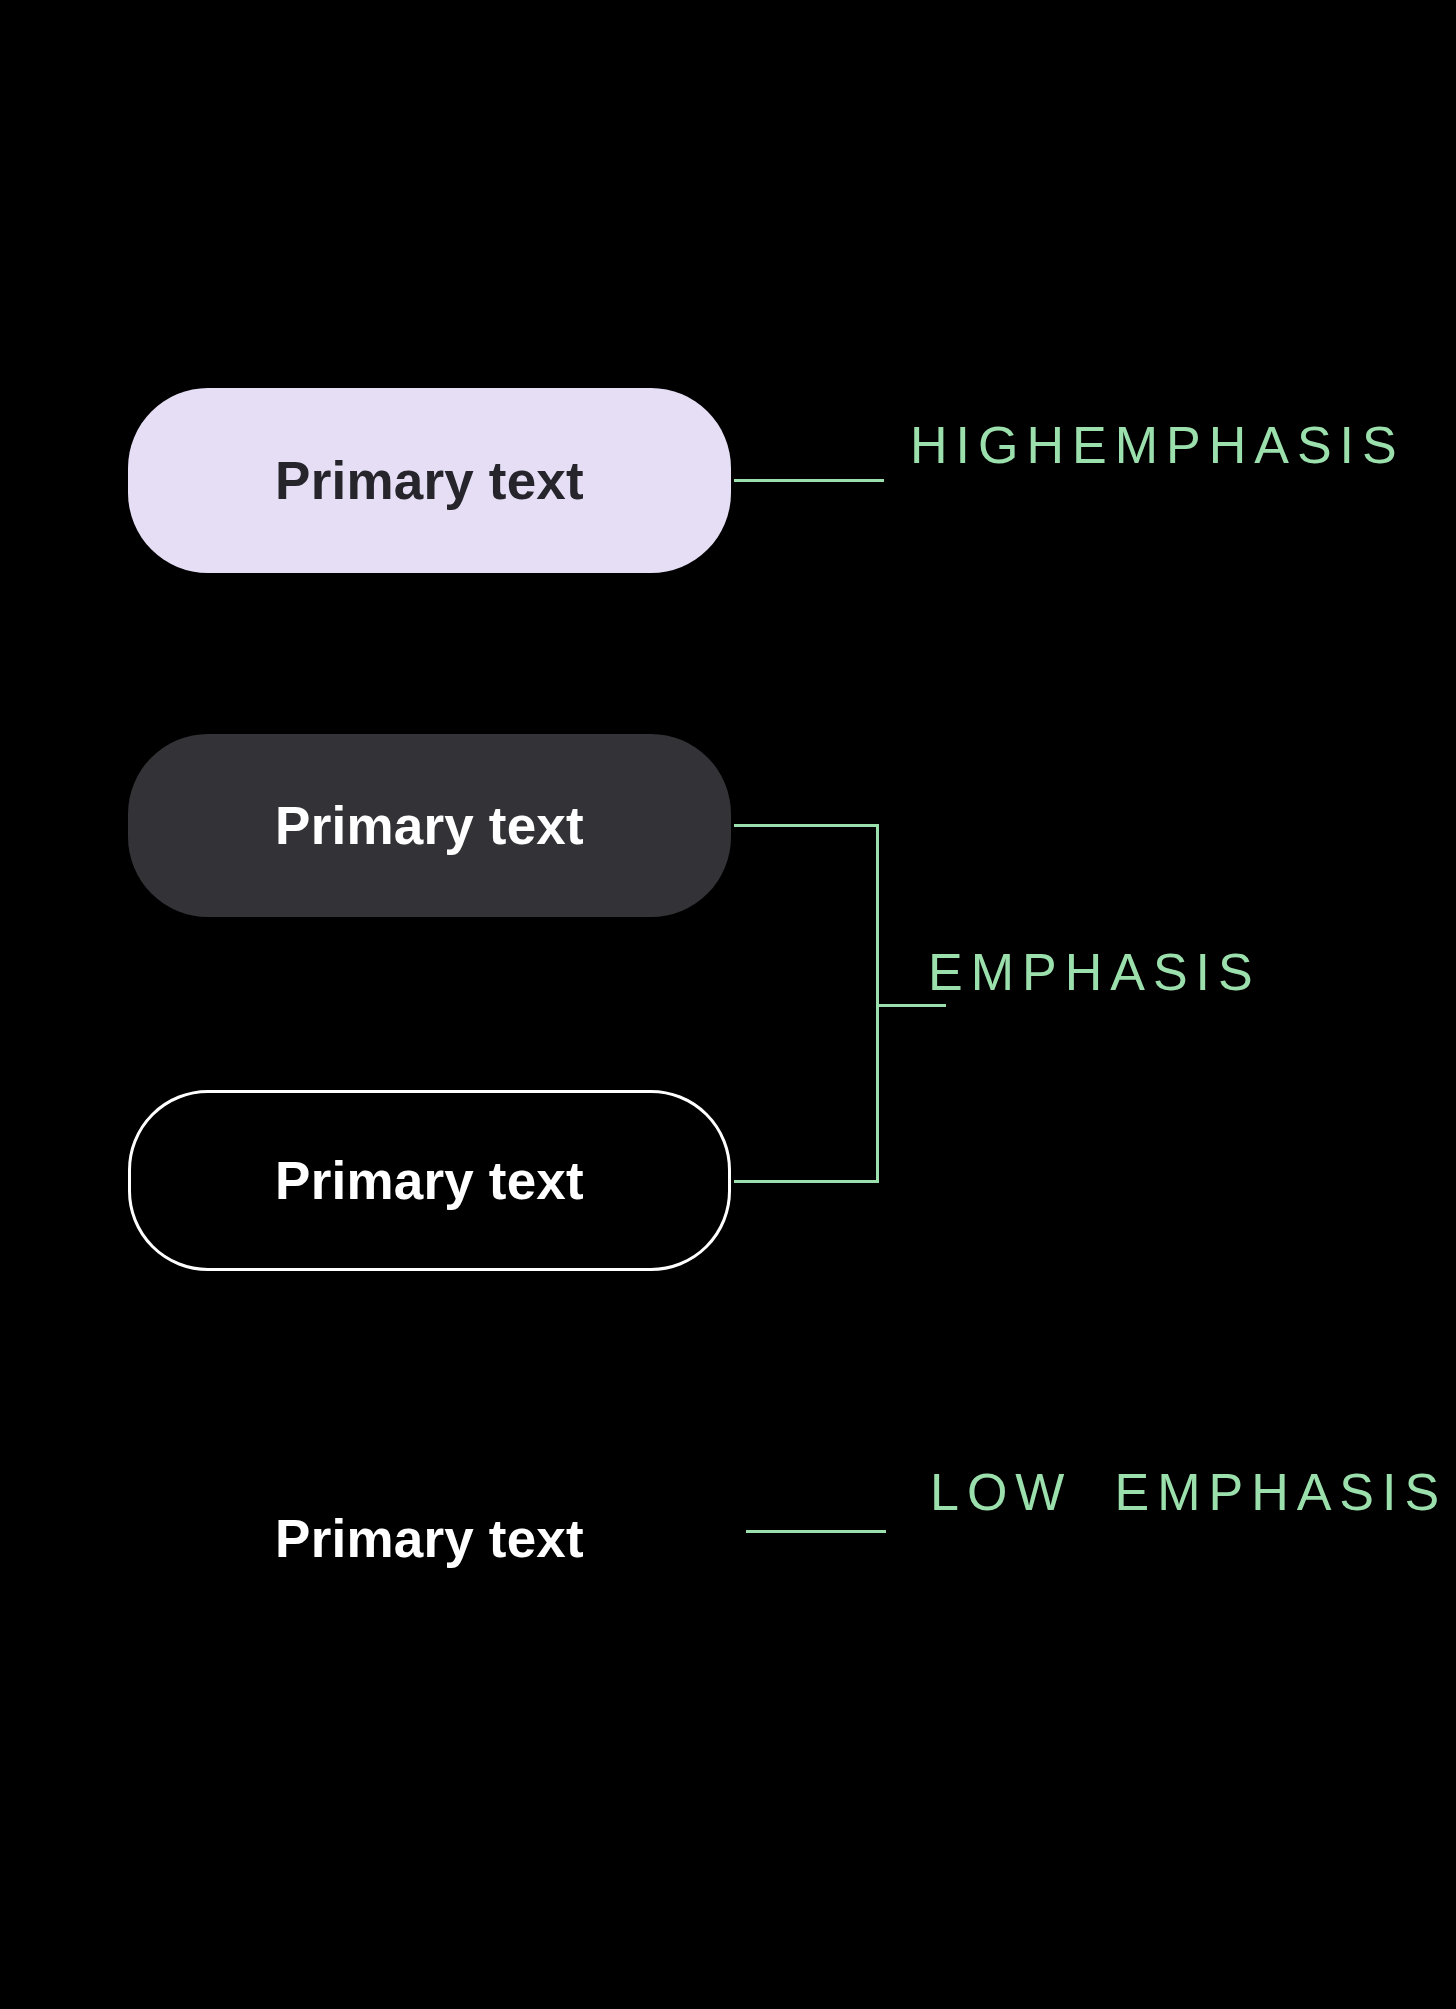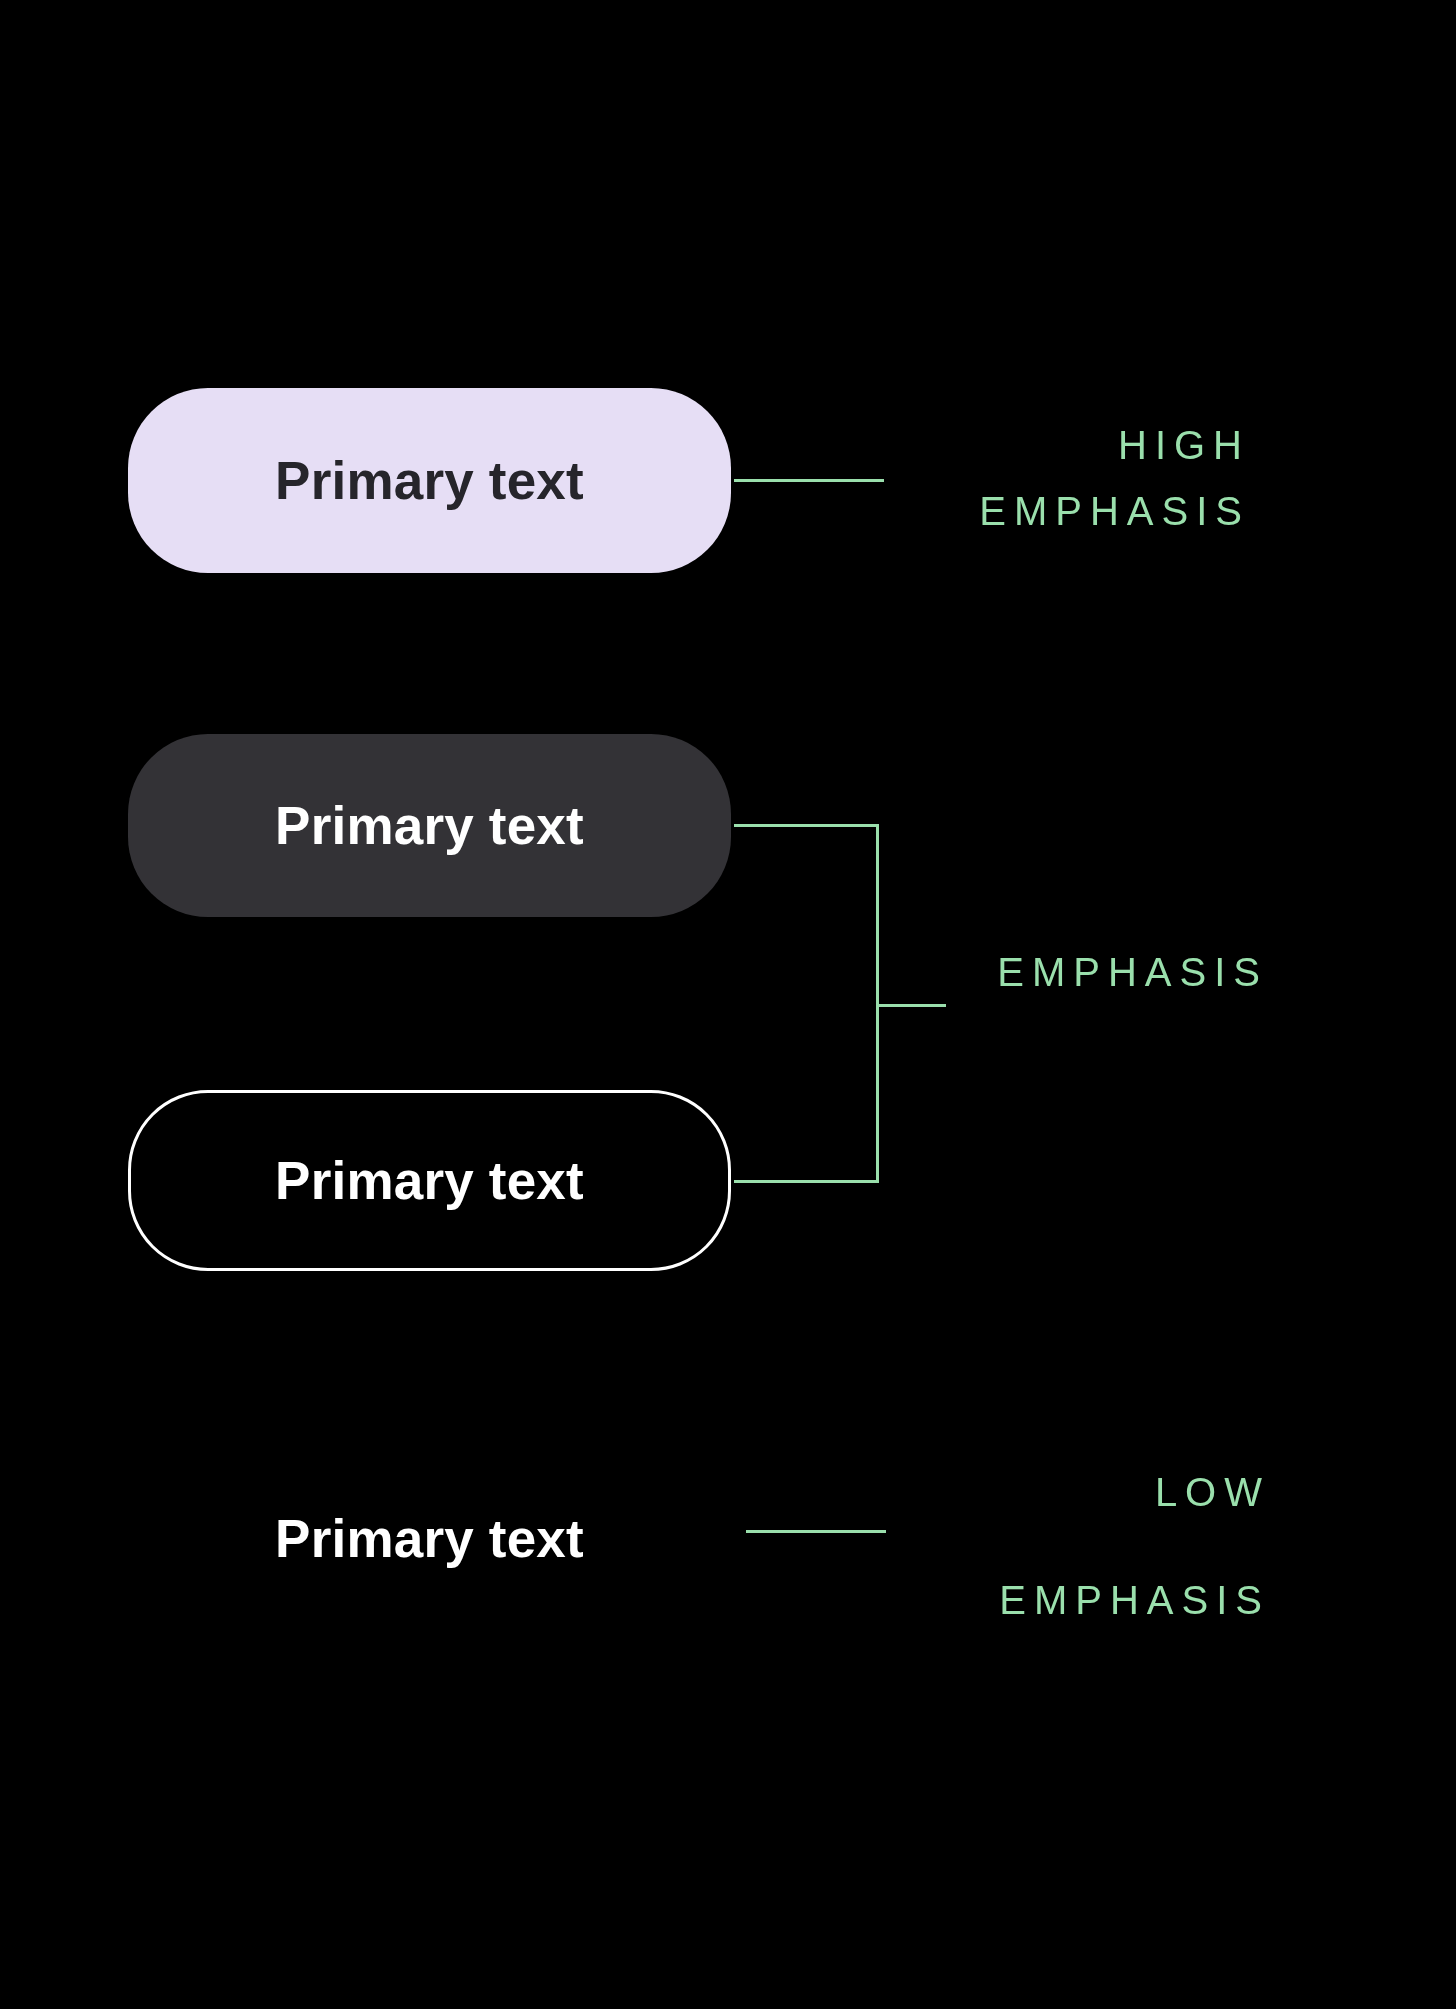--- a/index.html
+++ b/index.html
@@ -71,24 +71,24 @@
     cursor: pointer;
   }
   .gline {
     position: absolute;
     background: var(--green);
   }
   .em-label {
     position: absolute;
     width: 340px;
     display: flex;
-    flex-direction: column;
+    flex-direction: row;
     align-items: flex-end;
     color: var(--green);
-    font-size: 40px;
+    font-size: 52px;
     font-weight: 500;
     letter-spacing: 8px;
     line-height: 66px;
     text-transform: uppercase;
     text-align: center;
     white-space: nowrap;
   }
 </style>
 </head>
 <body>

